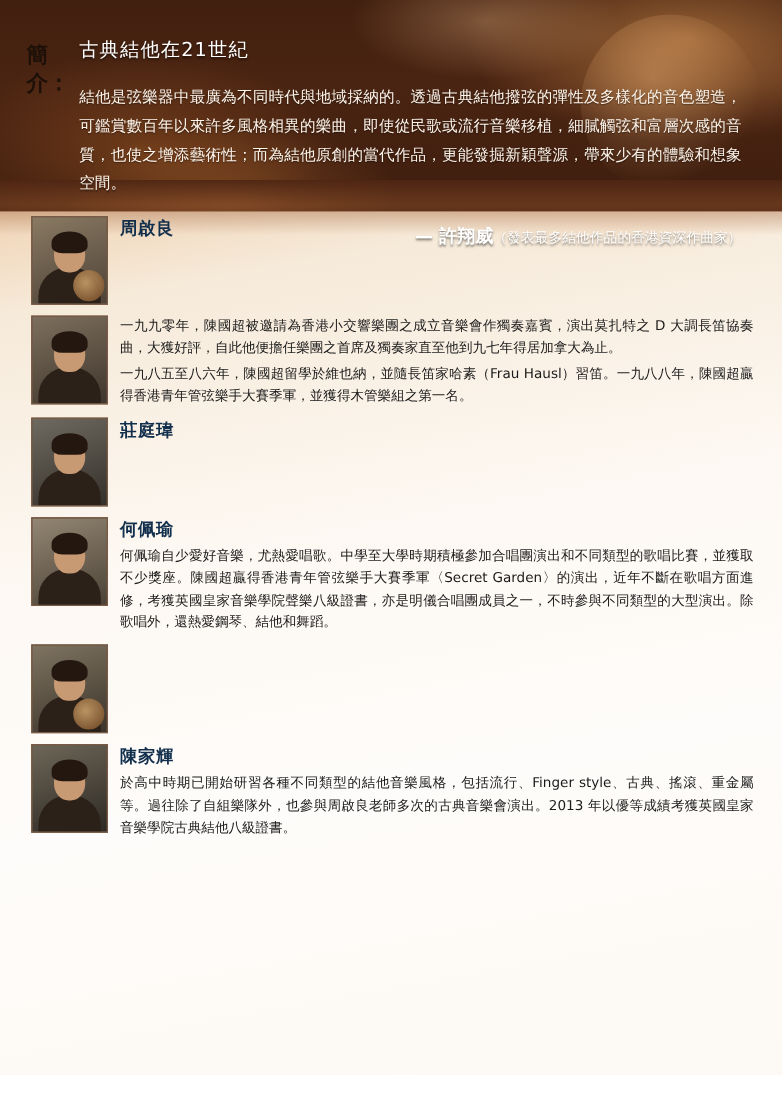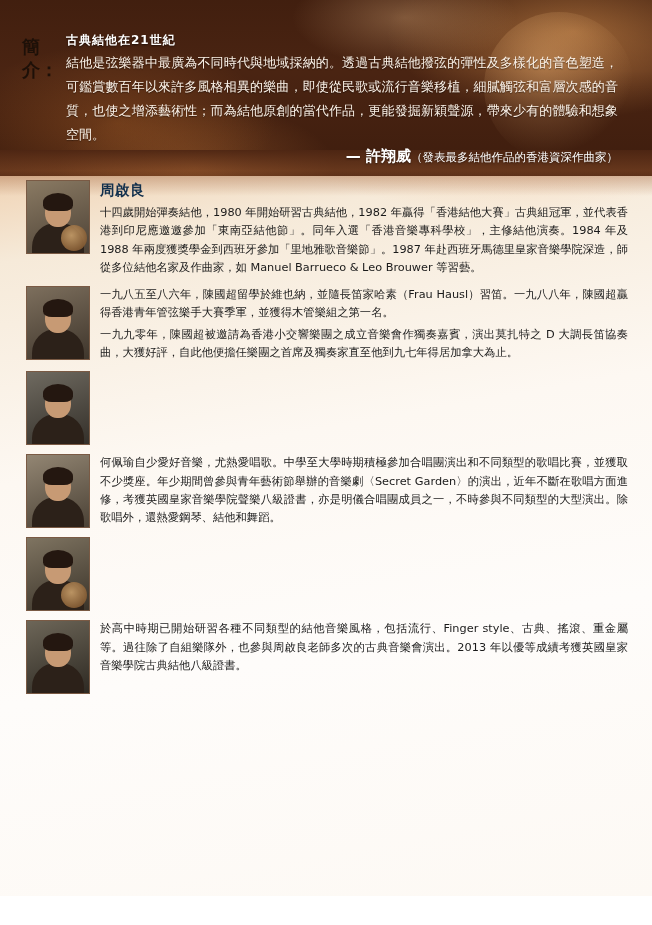--- a/index.html
+++ b/index.html
@@ -59,36 +59,36 @@
     letter-spacing: 0;
   }
   .intro-box {
     position: absolute;
     left: 56px; top: 26px;
     width: 572px;
     padding: 6px 10px 8px 10px;
     color: #f7ecdf;
   }
   .intro-title {
-    font-size: 12px;
-    font-weight: 700;
+    font-size: 16px;
+    font-weight: 400;
     color: #ffffff;
     letter-spacing: 1px;
-    margin-bottom: 2px;
+    margin-bottom: 17px;
     text-shadow: 0 1px 2px rgba(0,0,0,0.55);
   }
   .intro-body {
     font-size: 13px;
     line-height: 1.85;
     text-align: justify;
     color: #fdf4ea;
     text-shadow: 0 1px 1px rgba(0,0,0,0.45);
   }
   .intro-author {
-    margin-top: 0;
+    margin-top: 22px;
     text-align: right;
     font-size: 13.5px;
     color: #ffffff;
     text-shadow: 0 1px 2px rgba(0,0,0,0.5);
   }
   .intro-author .name { font-weight: 700; font-size: 15px; }
   .intro-author .desc { font-size: 11.5px; }
 
   
   .bios {
@@ -186,58 +186,59 @@
     <div class="bio">
       <div class="photo">
         <div class="bg" style="background:linear-gradient(160deg,#8a7a63,#4d4236);"></div>
         <div class="body"></div>
         <div class="head"></div>
         <div class="hair"></div>
         <div class="guitar"></div>
       </div>
       <div class="bio-text">
         <div class="bio-name">周啟良</div>
-        <p class="bio-para">十四歲開始彈奏結他，1980 年開始研習古典結他，1982 年贏得「香港結他大賽」古典組冠軍，並代表香港到印尼應邀邀參加「東南亞結他節」。同年入選「香港音樂專科學校」，主修結他演奏。1984 年及 1988 年兩度獲獎學金到西班牙參加「里地雅歌音樂節」。1987 年赴西班牙馬德里皇家音樂學院深造，師從多位結他名家及作曲家，如 Manuel Barrueco &amp; Leo Brouwer 等習藝。</p>
       </div>
     </div>
 
 
     <div class="bio">
       <div class="photo">
         <div class="bg" style="background:linear-gradient(160deg,#7d6f5d,#3f362c);"></div>
         <div class="body"></div>
         <div class="head"></div>
         <div class="hair"></div>
       </div>
       <div class="bio-text">
+        <p class="bio-para">一九九零年，陳國超被邀請為香港小交響樂團之成立音樂會作獨奏嘉賓，演出莫扎特之 D 大調長笛協奏曲，大獲好評，自此他便擔任樂團之首席及獨奏家直至他到九七年得居加拿大為止。</p>
         <p class="bio-para">一九八五至八六年，陳國超留學於維也納，並隨長笛家哈素（Frau Hausl）習笛。一九八八年，陳國超贏得香港青年管弦樂手大賽季軍，並獲得木管樂組之第一名。</p>
-        <p class="bio-para">一九九零年，陳國超被邀請為香港小交響樂團之成立音樂會作獨奏嘉賓，演出莫扎特之 D 大調長笛協奏曲，大獲好評，自此他便擔任樂團之首席及獨奏家直至他到九七年得居加拿大為止。</p>
       </div>
     </div>
 
     <div class="bio">
       <div class="photo">
         <div class="bg" style="background:linear-gradient(160deg,#6f6a60,#34302a);"></div>
         <div class="body"></div>
         <div class="head"></div>
         <div class="hair"></div>
       </div>
       <div class="bio-text">
+        <div class="bio-name">莊庭瑋</div>
       </div>
     </div>
 
     <div class="bio">
       <div class="photo">
         <div class="bg" style="background:linear-gradient(160deg,#938673,#4b4236);"></div>
         <div class="body"></div>
         <div class="head"></div>
         <div class="hair"></div>
       </div>
       <div class="bio-text">
-        <p class="bio-para">何佩瑜自少愛好音樂，尤熱愛唱歌。中學至大學時期積極參加合唱團演出和不同類型的歌唱比賽，並獲取不少獎座。年少期間曾參與青年藝術節舉辦的音樂劇〈Secret Garden〉的演出，近年不斷在歌唱方面進修，考獲英國皇家音樂學院聲樂八級證書，亦是明儀合唱團成員之一，不時參與不同類型的大型演出。除歌唱外，還熱愛鋼琴、結他和舞蹈。</p>
+        <div class="bio-name">何佩瑜</div>
+        <p class="bio-para">何佩瑜自少愛好音樂，尤熱愛唱歌。中學至大學時期積極參加合唱團演出和不同類型的歌唱比賽，並獲取不少獎座。陳國超贏得香港青年管弦樂手大賽季軍〈Secret Garden〉的演出，近年不斷在歌唱方面進修，考獲英國皇家音樂學院聲樂八級證書，亦是明儀合唱團成員之一，不時參與不同類型的大型演出。除歌唱外，還熱愛鋼琴、結他和舞蹈。</p>
       </div>
     </div>
 
     <div class="bio">
       <div class="photo">
         <div class="bg" style="background:linear-gradient(160deg,#7f7461,#3b342a);"></div>
         <div class="body"></div>
         <div class="head"></div>
         <div class="hair"></div>
         <div class="guitar"></div>
@@ -245,18 +246,19 @@
     </div>
 
     <div class="bio">
       <div class="photo">
         <div class="bg" style="background:linear-gradient(160deg,#6d6658,#2e2a23);"></div>
         <div class="body"></div>
         <div class="head"></div>
         <div class="hair"></div>
       </div>
       <div class="bio-text">
+        <div class="bio-name">陳家輝</div>
         <p class="bio-para">於高中時期已開始研習各種不同類型的結他音樂風格，包括流行、Finger style、古典、搖滾、重金屬等。過往除了自組樂隊外，也參與周啟良老師多次的古典音樂會演出。2013 年以優等成績考獲英國皇家音樂學院古典結他八級證書。</p>
       </div>
     </div>
 
   </div>
 </div>
 
 </body></html>

